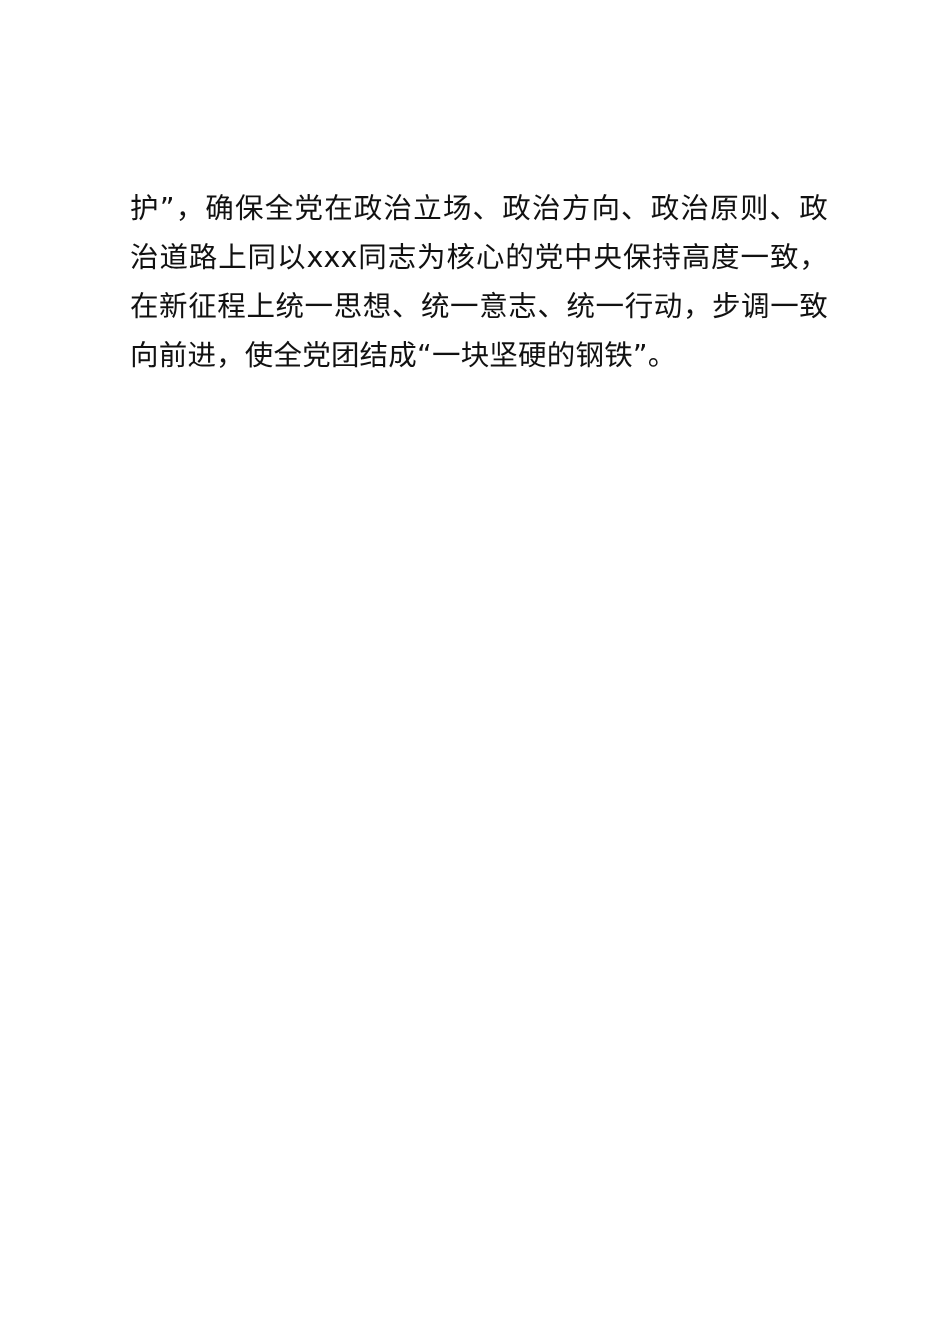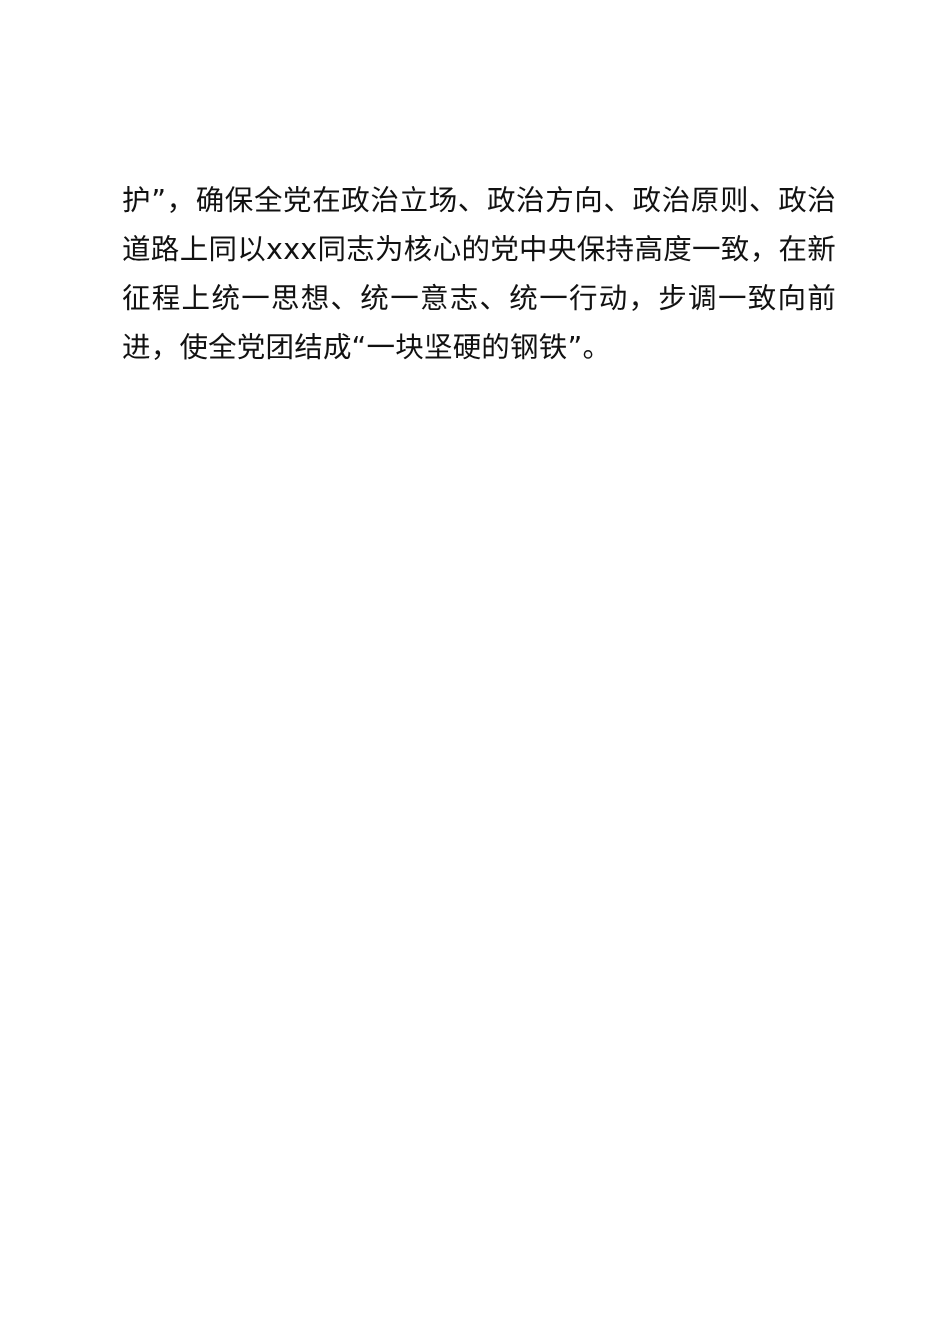--- a/index.html
+++ b/index.html
@@ -27,21 +27,21 @@
     left: 118px;
     top: 172px;
     width: 722px;
   }
   .body-paragraph {
     font-size: 28.5px;
     line-height: 49px;
     letter-spacing: 0.2px;
     text-align: justify;
     text-justify: inter-ideograph;
-    margin: 4px;
+    margin: 12px;
     color: #111111;
     font-weight: 400;
   }
 </style>
 </head>
 <body>
 
 <div class="page">
   <div class="content-area">
     <p class="body-paragraph">护”，确保全党在政治立场、政治方向、政治原则、政治道路上同以xxx同志为核心的党中央保持高度一致，在新征程上统一思想、统一意志、统一行动，步调一致向前进，使全党团结成“一块坚硬的钢铁”。</p>

